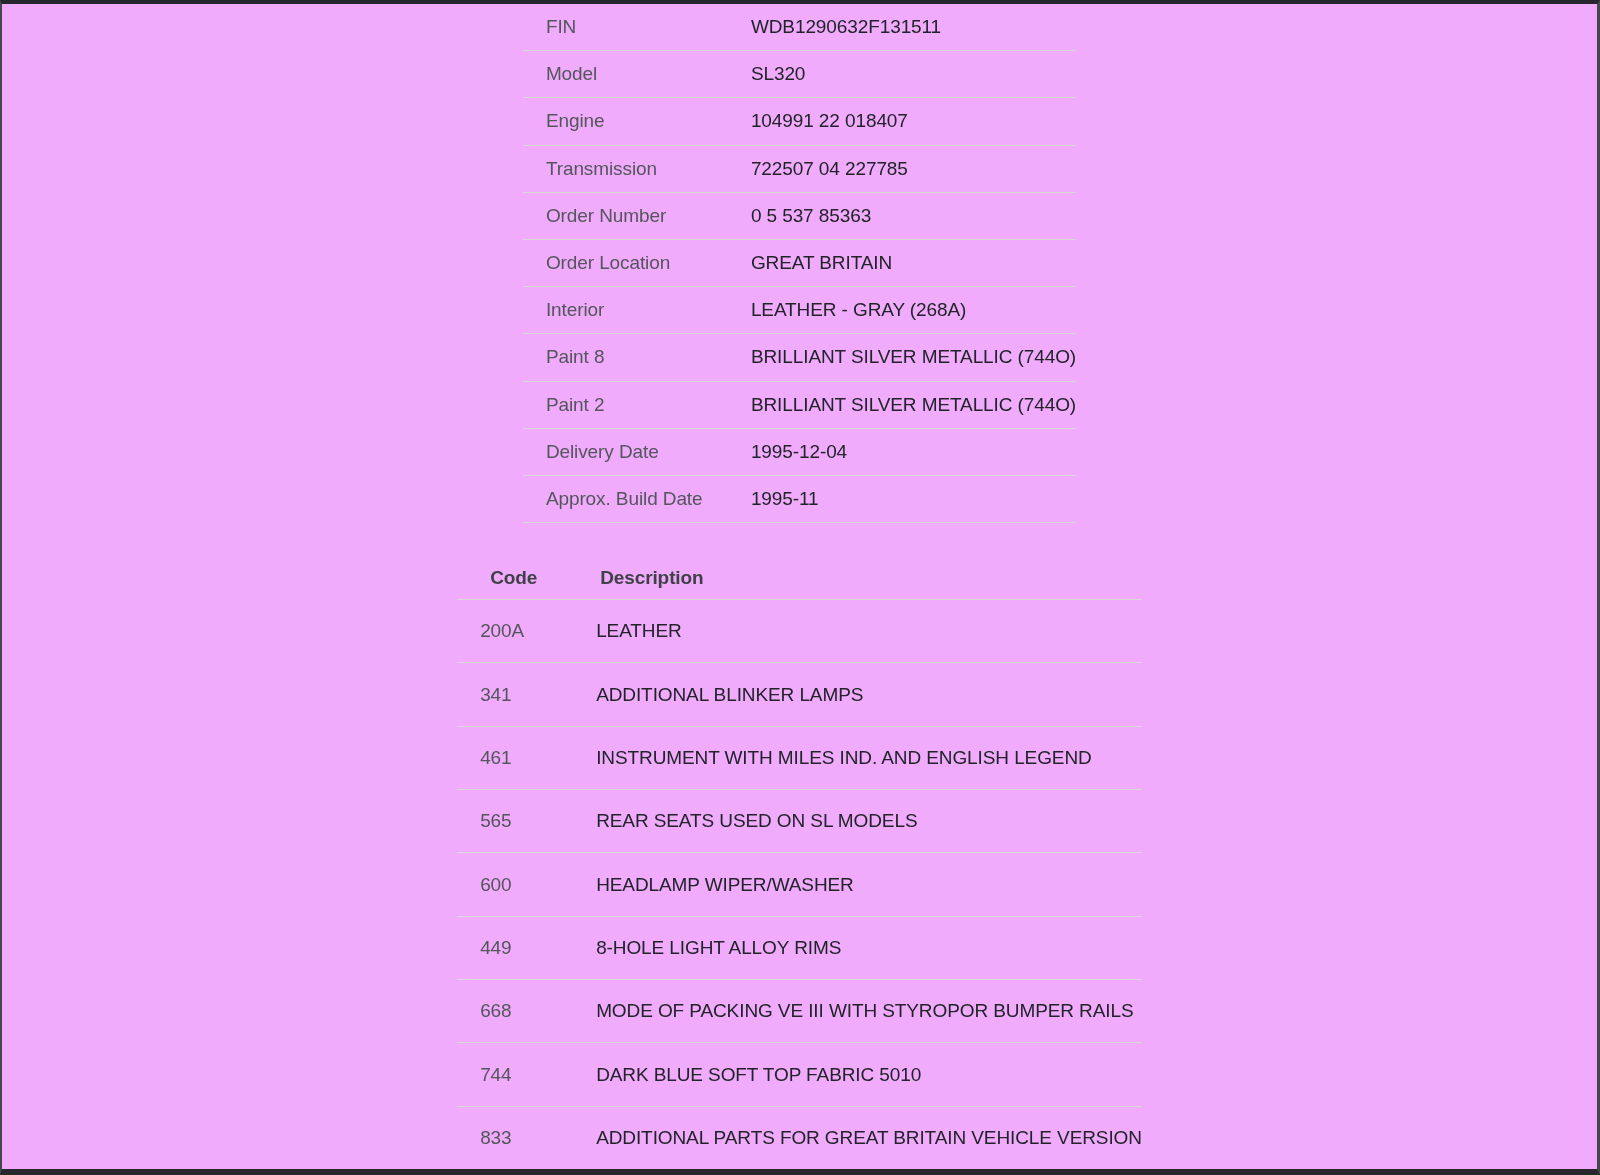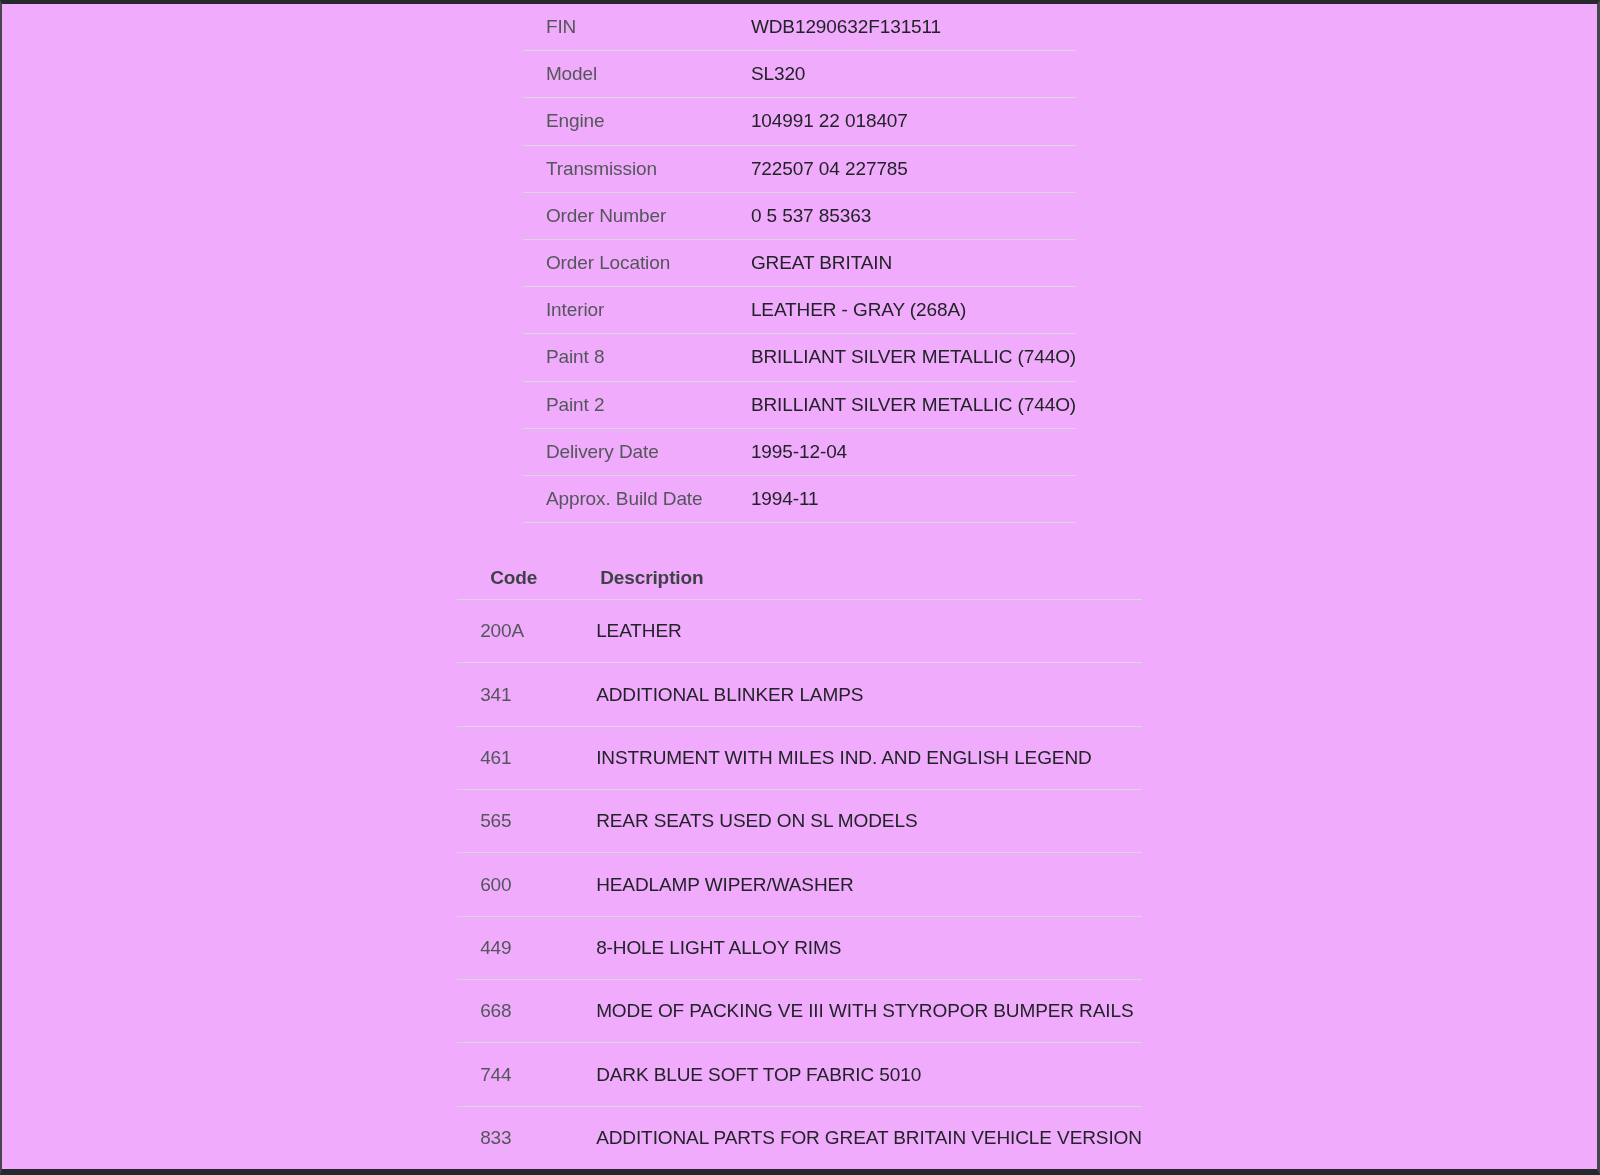--- a/index.html
+++ b/index.html
@@ -164,21 +164,21 @@
         <span class="info-value">BRILLIANT SILVER METALLIC (744O)</span>
       </div>
 
       <div class="info-row">
         <span class="info-label">Delivery Date</span>
         <span class="info-value">1995-12-04</span>
       </div>
 
       <div class="info-row">
         <span class="info-label">Approx. Build Date</span>
-        <span class="info-value">1994-11</span>
+        <span class="info-value">1995-11</span>
       </div>
     </div>
 
   <div class="divider-band"></div>
 
   <div class="codes-table">
     <div class="codes-header">
       <span class="code-col">Code</span>
       <span class="desc-col">Description</span>
     </div>

